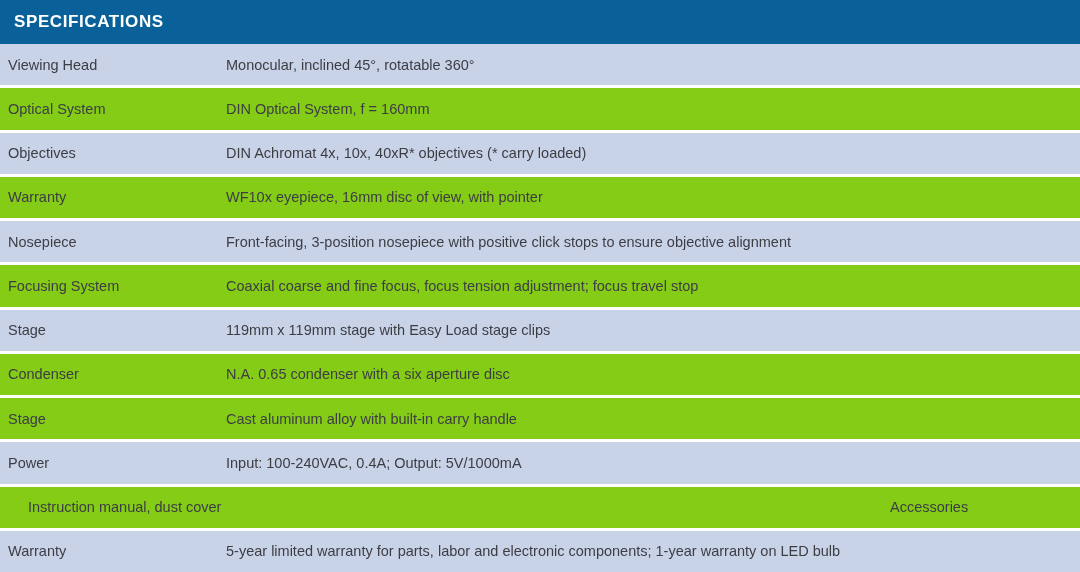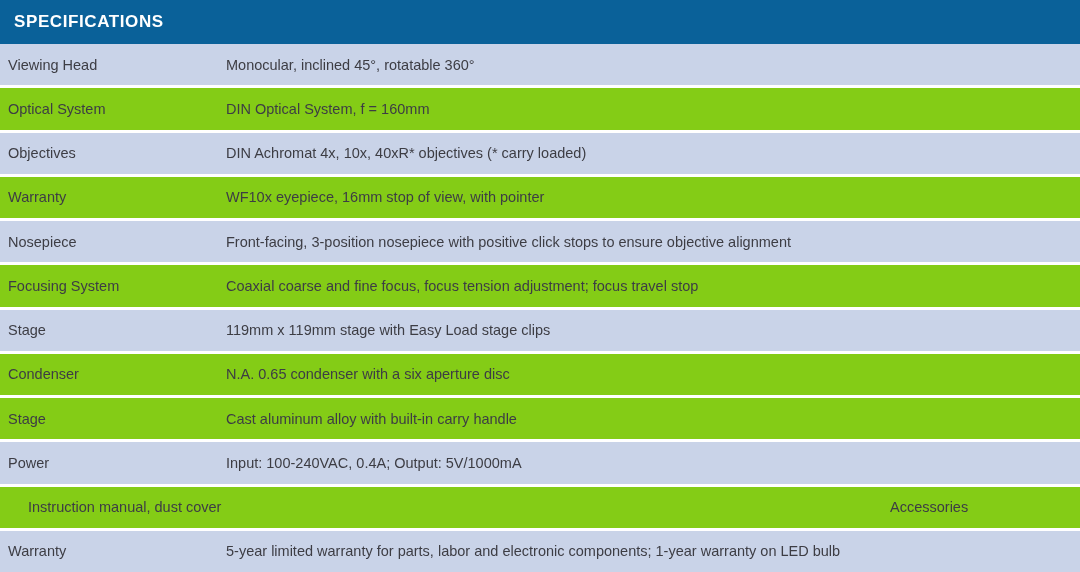--- a/index.html
+++ b/index.html
@@ -93,21 +93,21 @@
       <div class="spec-row base">
         <div class="cell cell-label">Optical System</div>
         <div class="cell cell-value">DIN Optical System, f = 160mm</div>
       </div>
       <div class="spec-row alt">
         <div class="cell cell-label">Objectives</div>
         <div class="cell cell-value">DIN Achromat 4x, 10x, 40xR* objectives (* carry loaded)</div>
       </div>
       <div class="spec-row base">
         <div class="cell cell-label">Warranty</div>
-        <div class="cell cell-value">WF10x eyepiece, 16mm stop of view, with pointer</div>
+        <div class="cell cell-value">WF10x eyepiece, 16mm disc of view, with pointer</div>
       </div>
       <div class="spec-row alt">
         <div class="cell cell-label">Nosepiece</div>
         <div class="cell cell-value">Front-facing, 3-position nosepiece with positive click stops to ensure objective alignment</div>
       </div>
       <div class="spec-row base">
         <div class="cell cell-label">Focusing System</div>
         <div class="cell cell-value">Coaxial coarse and fine focus, focus tension adjustment; focus travel stop</div>
       </div>
       <div class="spec-row alt">

